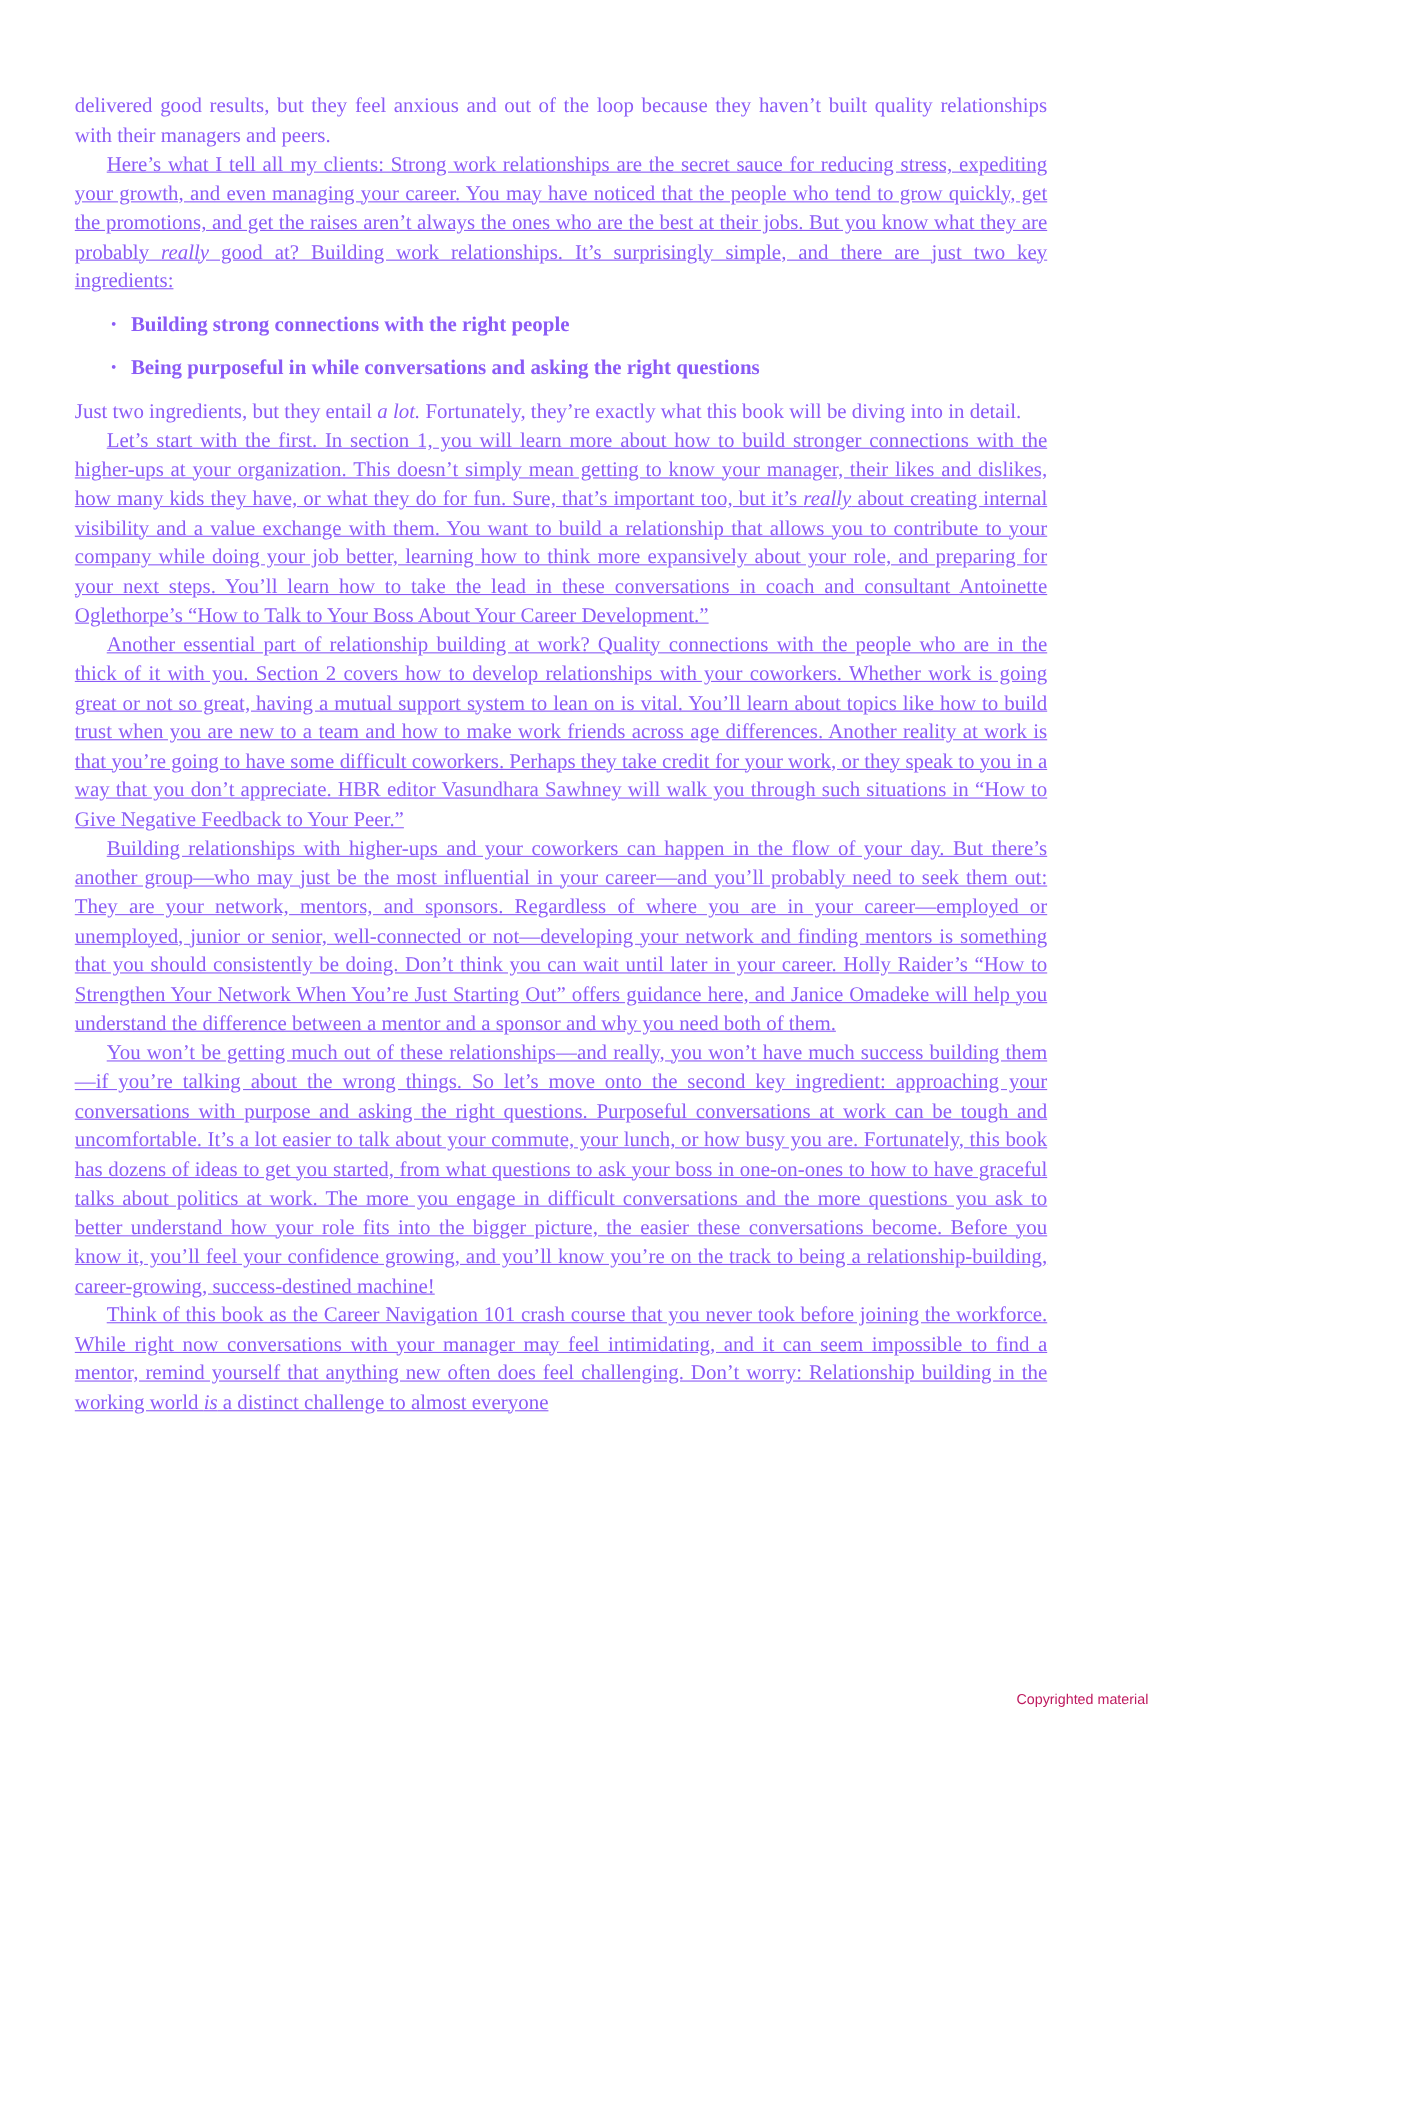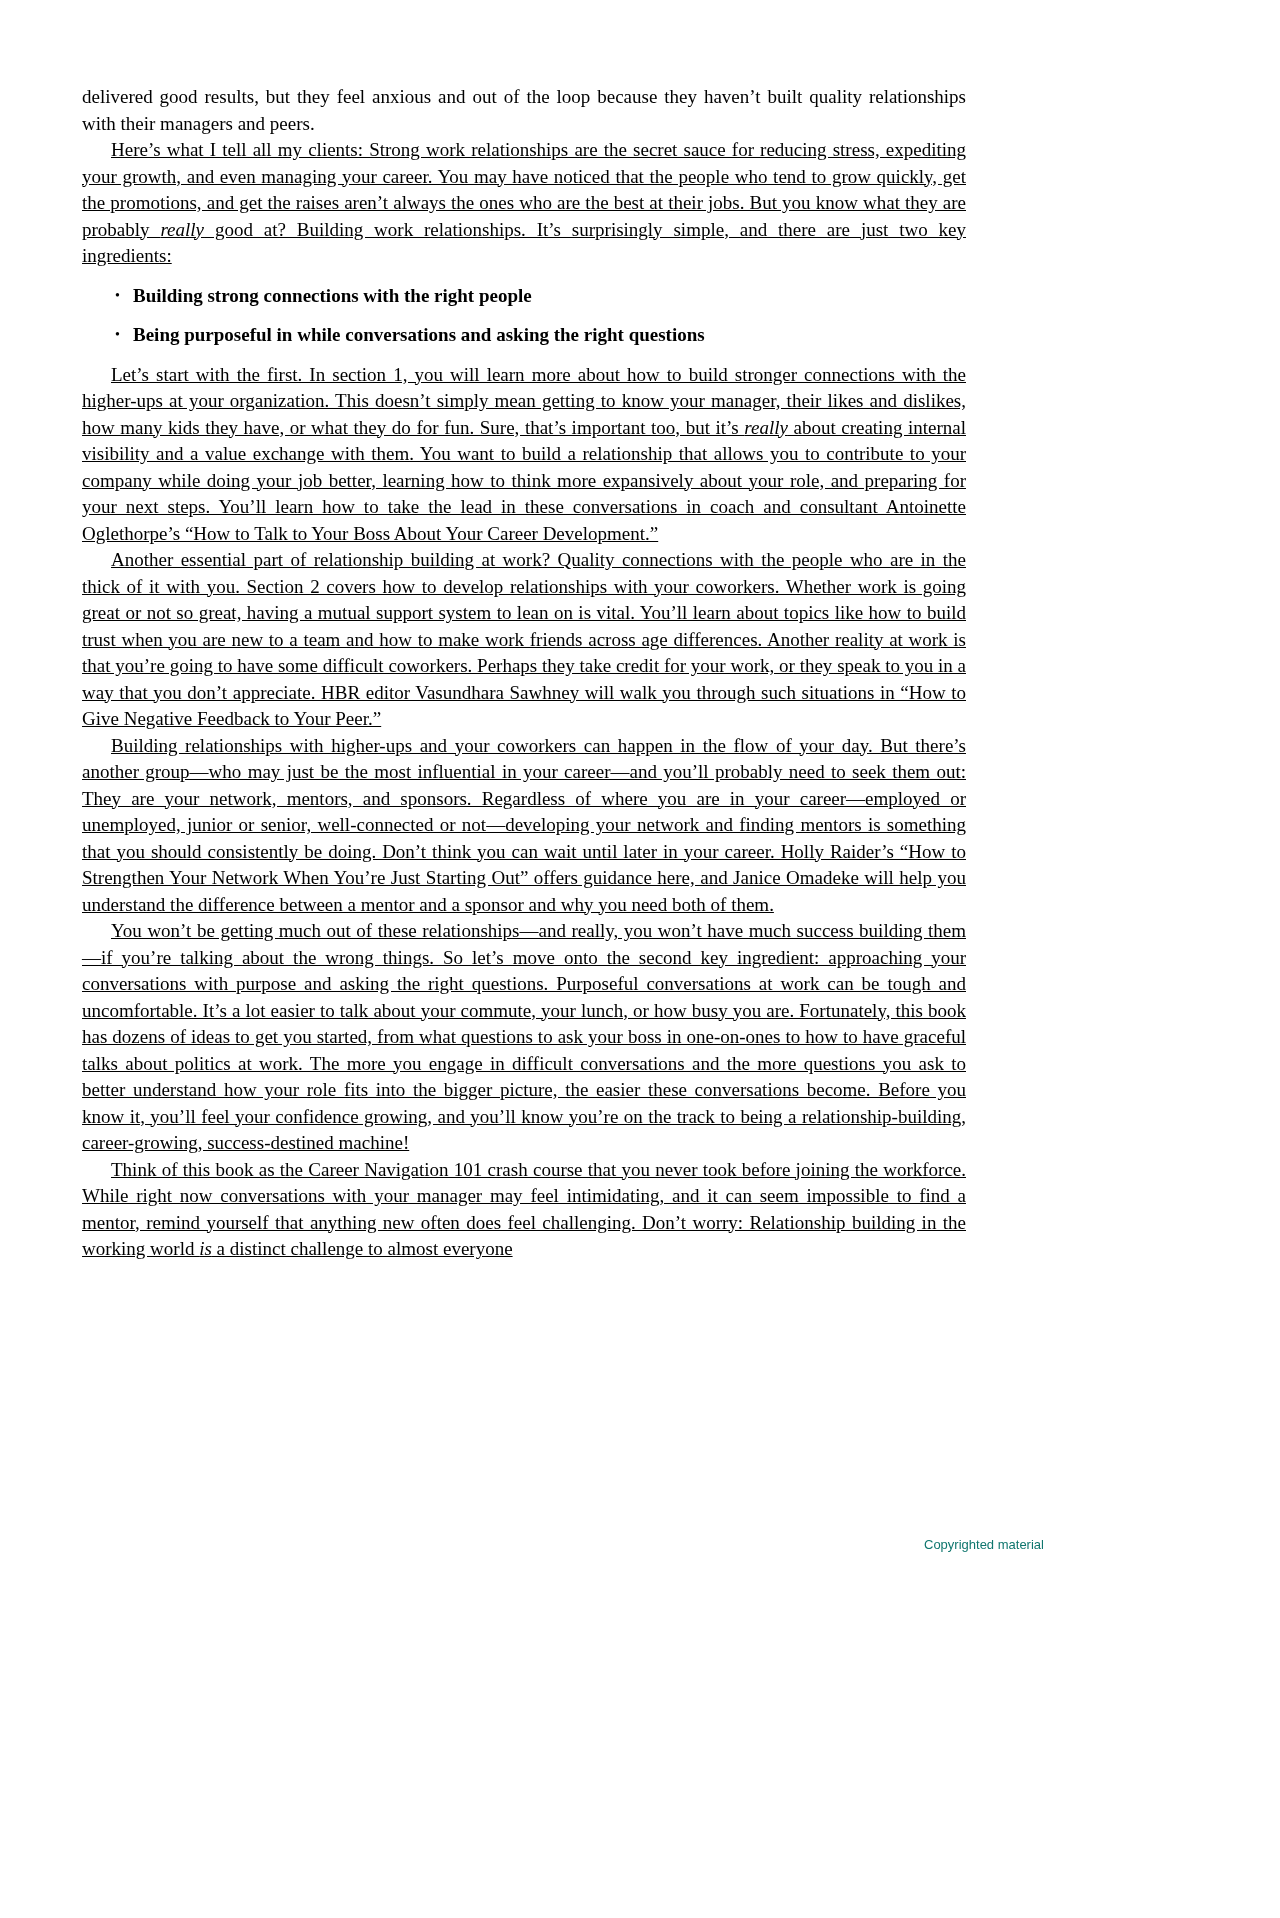--- a/index.html
+++ b/index.html
@@ -7,24 +7,24 @@
     width: 1280px;
     height: 1918px;
     background: #ffffff;
     position: relative;
     overflow: hidden;
     font-family: "Liberation Serif", serif;
     text-rendering: optimizeLegibility;
   }
   .page-body {
     position: absolute;
-    left: 82px;
+    left: 68px;
     top: 84px;
     width: 884px;
-    color: #000000;
+    color: #8b5cf6;
   }
   .para {
     margin: 0;
     font-size: 19px;
     line-height: 26.5px;
     text-align: justify;
   }
   .para.indent { text-indent: 29px; text-decoration: underline; }
   .it { font-style: italic; }
   .bullet {
@@ -39,37 +39,38 @@
     font-size: 14px;
     line-height: 26.5px;
   }
   .bullet-text { flex: 1; font-weight: bold; }
   .watermark {
     position: absolute;
     left: 924px;
     top: 1537px;
     font-family: "Liberation Sans", sans-serif;
     font-size: 13px;
-    color: #0f766e;
+    color: #be185d;
   }
 </style>
 </head>
 <body>
 
 <main class="page-body">
     <p class="para"><span>delivered good results, but they feel anxious and out of the loop because they haven’t built quality relationships with their managers and peers.</span></p>
     <p class="para indent"><span>Here’s what I tell all my clients: Strong work relationships are the secret sauce for reducing stress, expediting your growth, and even managing your career. You may have noticed that the people who tend to grow quickly, get the promotions, and get the raises aren’t always the ones who are the best at their jobs. But you know what they are probably </span><span class="it">really</span><span> good at? Building work relationships. It’s surprisingly simple, and there are just two key ingredients:</span></p>
     <div class="bullet">
       <span class="dot">•</span>
       <span class="bullet-text"><span>Building strong connections with the right people</span></span>
     </div>
     <div class="bullet">
       <span class="dot">•</span>
       <span class="bullet-text"><span>Being purposeful in while conversations and asking the right questions</span></span>
     </div>
+    <p class="para"><span>Just two ingredients, but they entail </span><span class="it">a lot.</span><span> Fortunately, they’re exactly what this book will be diving into in detail.</span></p>
     <p class="para indent"><span>Let’s start with the first. In section 1, you will learn more about how to build stronger connections with the higher-ups at your organization. This doesn’t simply mean getting to know your manager, their likes and dislikes, how many kids they have, or what they do for fun. Sure, that’s important too, but it’s </span><span class="it">really</span><span> about creating internal visibility and a value exchange with them. You want to build a relationship that allows you to contribute to your company while doing your job better, learning how to think more expansively about your role, and preparing for your next steps. You’ll learn how to take the lead in these conversations in coach and consultant Antoinette Oglethorpe’s “How to Talk to Your Boss About Your Career Development.”</span></p>
     <p class="para indent"><span>Another essential part of relationship building at work? Quality connections with the people who are in the thick of it with you. Section 2 covers how to develop relationships with your coworkers. Whether work is going great or not so great, having a mutual support system to lean on is vital. You’ll learn about topics like how to build trust when you are new to a team and how to make work friends across age differences. Another reality at work is that you’re going to have some difficult coworkers. Perhaps they take credit for your work, or they speak to you in a way that you don’t appreciate. HBR editor Vasundhara Sawhney will walk you through such situations in “How to Give Negative Feedback to Your Peer.”</span></p>
     <p class="para indent"><span>Building relationships with higher-ups and your coworkers can happen in the flow of your day. But there’s another group—who may just be the most influential in your career—and you’ll probably need to seek them out: They are your network, mentors, and sponsors. Regardless of where you are in your career—employed or unemployed, junior or senior, well-connected or not—developing your network and finding mentors is something that you should consistently be doing. Don’t think you can wait until later in your career. Holly Raider’s “How to Strengthen Your Network When You’re Just Starting Out” offers guidance here, and Janice Omadeke will help you understand the difference between a mentor and a sponsor and why you need both of them.</span></p>
     <p class="para indent"><span>You won’t be getting much out of these relationships—and really, you won’t have much success building them—if you’re talking about the wrong things. So let’s move onto the second key ingredient: approaching your conversations with purpose and asking the right questions. Purposeful conversations at work can be tough and uncomfortable. It’s a lot easier to talk about your commute, your lunch, or how busy you are. Fortunately, this book has dozens of ideas to get you started, from what questions to ask your boss in one-on-ones to how to have graceful talks about politics at work. The more you engage in difficult conversations and the more questions you ask to better understand how your role fits into the bigger picture, the easier these conversations become. Before you know it, you’ll feel your confidence growing, and you’ll know you’re on the track to being a relationship-building, career-growing, success-destined machine!</span></p>
     <p class="para indent"><span>Think of this book as the Career Navigation 101 crash course that you never took before joining the workforce. While right now conversations with your manager may feel intimidating, and it can seem impossible to find a mentor, remind yourself that anything new often does feel challenging. Don’t worry: Relationship building in the working world </span><span class="it">is</span><span> a distinct challenge to almost everyone</span></p>
   </main>
 
 <div class="watermark">Copyrighted material</div>
 
 </body></html>

